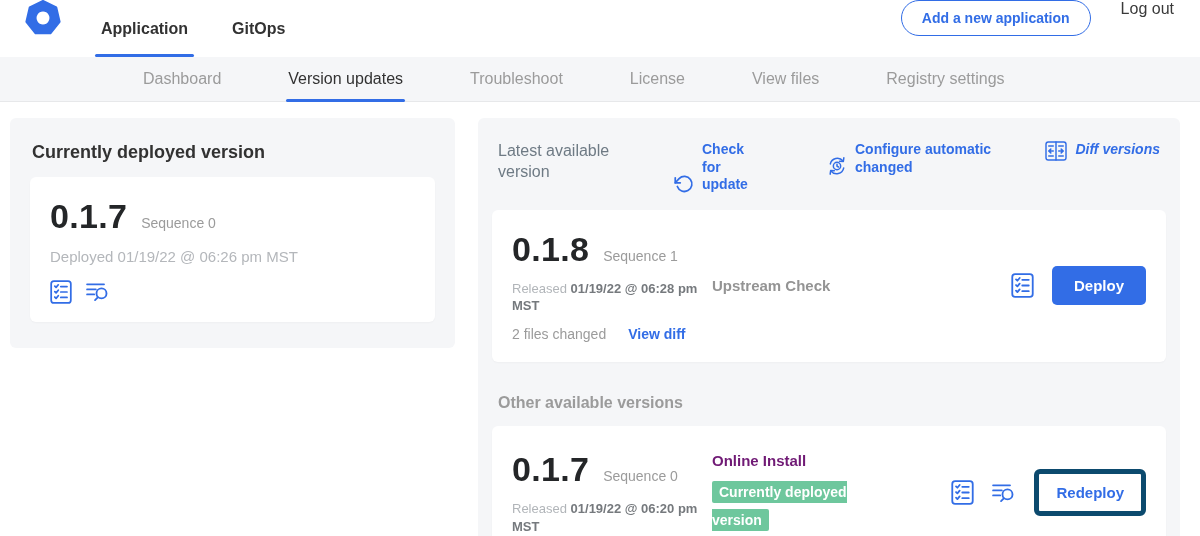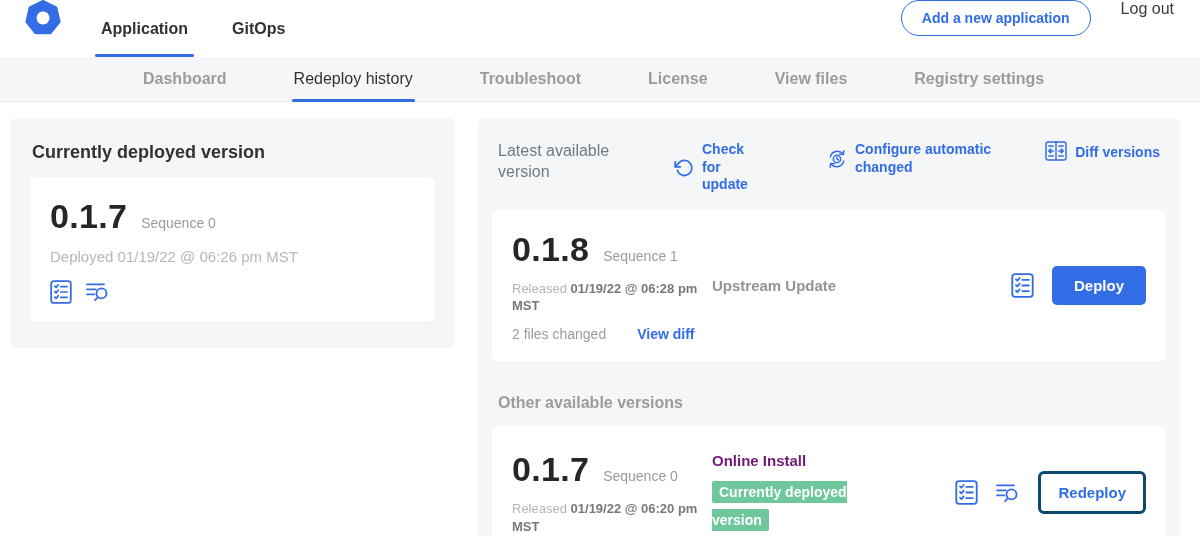--- a/index.html
+++ b/index.html
@@ -17,21 +17,21 @@
   .spacer { flex:1; }
   .add-app-btn { border:1px solid #326de6; background:#fff; color:#326de6; border-radius:18px;
     padding:9px 20px; font-size:14px; font-weight:700; cursor:pointer;
     font-family:"Liberation Sans", sans-serif; }
   .logout { margin-left:30px; font-size:16px; color:#3a3a3a; cursor:pointer; }
 
   
   .subnav { height:45px; background:#f5f6f8; border-bottom:1px solid #e7e8ea;
     display:flex; align-items:stretch; padding-left:143px; gap:67px; }
   .subnav-item { display:flex; align-items:center; font-size:16px; color:#9b9b9b;
-    position:relative; cursor:pointer; white-space:nowrap;font-weight:bold; }
+    position:relative; cursor:pointer; white-space:nowrap; }
   .subnav-item.active { color:#323232; font-weight:500; }
   .subnav-item.active::after { content:""; position:absolute; left:-2px; right:-2px; bottom:-1px;
     height:3px; background:#326de6; border-radius:2px; }
 
   
   .content { display:flex; align-items:flex-start; gap:23px; padding:16px 20px 0 10px; }
   .panel { background:#f5f6f8; border-radius:6px; }
 
   .left-panel { width:445px; padding:20px 20px 26px; }
   .left-title { font-size:18px; font-weight:700; color:#323232; margin:4px 2px 0; }
@@ -42,43 +42,43 @@
   .version-number { font-size:34px; font-weight:700; color:#242628; letter-spacing:.3px; }
   .sequence { font-size:14px; color:#9b9b9b; }
   .deployed-text { margin-top:12px; font-size:15px; color:#b4b7bb; }
   .icon-row { display:flex; gap:14px; margin-top:15px; color:#326de6; }
   .action-icon { cursor:pointer; display:inline-flex; }
 
   .right-panel { flex:1; padding:14px; }
   .right-header { display:flex; align-items:flex-start; padding:9px 6px 2px 6px; }
   .right-title { width:150px; font-size:16px; color:#6e7a84; line-height:1.3; }
   .header-action { display:flex; gap:8px; color:#326de6; font-size:14px; font-weight:600;
-    line-height:1.25; cursor:pointer; align-items:center; }
+    line-height:1.25; cursor:pointer; align-items:flex-end; }
   .header-action svg { flex:0 0 auto; margin-top:1px; }
   .ha-check { margin-left:26px; } .ha-check .ha-label { width:64px; }
   .ha-auto { margin-left:61px; } .ha-auto .ha-label { width:160px; }
-  .ha-diff { margin-left:auto; align-items:flex-end; } .ha-diff svg { margin-top:0; }
+  .ha-diff { margin-left:auto; align-items:flex-start;font-style:italic; } .ha-diff svg { margin-top:0; }
 
   .release-card { margin-top:14px; padding:20px; display:flex; align-items:center; min-height:134px; }
   .rel-left { width:200px; flex:0 0 auto; }
   .released-text { margin-top:11px; font-size:13px; line-height:1.35; color:#b1b5b9; max-width:205px; }
   .released-text b { color:#75797d; font-weight:700; }
   .files-row { margin-top:11px; font-size:14px; color:#9b9b9b; display:flex; gap:22px; align-items:center; }
-  .view-diff { color:#326de6; font-weight:600; cursor:pointer;margin-left:9px; }
+  .view-diff { color:#326de6; font-weight:600; cursor:pointer; }
   .rel-source { flex:1; font-size:15px; font-weight:600; color:#949494; }
   .rel-mid { flex:1; align-self:flex-start; margin-top:6px; }
   .rel-mid .src { font-size:15px; font-weight:600; color:#701a75; }
   .badge-wrap { margin-top:9px; width:152px; line-height:1.8; }
   .badge { display:inline; background:#6ec79d; color:#fff; font-size:14px; font-weight:600;
     padding:3px 7px; border-radius:2px; }
   .rel-actions { display:flex; align-items:center; gap:18px; color:#326de6; }
   .deploy-btn { background:#326de6; color:#fff; border:none; border-radius:5px;
     padding:11px 22px; font-size:15px; font-weight:700; cursor:pointer;
     font-family:"Liberation Sans", sans-serif; }
-  .redeploy-btn { background:#fff; color:#326de6; border:3px solid #0c4a6e; border-radius:6px;
+  .redeploy-btn { background:#fff; color:#326de6; border:5px solid #0c4a6e; border-radius:6px;
     padding:10px 17px; font-size:15px; font-weight:700; cursor:pointer; 
     font-family:"Liberation Sans", sans-serif; }
   .other-title { margin:32px 6px 0; font-size:16px; color:#9b9b9b; }
 
   svg { display:block; }
 </style>
 </head>
 <body>
 
 <header class="topbar">
@@ -96,21 +96,21 @@
       <span>GitOps</span>
     </div>
   </nav>
   <div class="spacer"></div>
   <button class="add-app-btn">Add a new application</button>
   <span class="logout">Log out</span>
 </header>
 
 <nav class="subnav">
   <div class="subnav-item">Dashboard</div>
-  <div class="subnav-item active">Redeploy history</div>
+  <div class="subnav-item active">Version updates</div>
   <div class="subnav-item">Troubleshoot</div>
   <div class="subnav-item">License</div>
   <div class="subnav-item">View files</div>
   <div class="subnav-item">Registry settings</div>
 </nav>
 
 <main class="content">
 
   <section class="panel left-panel">
     <h2 class="left-title">Currently deployed version</h2>
@@ -193,21 +193,21 @@
         </div>
         <div class="released-text">
           <span>Released</span>
           <b>01/19/22 @ 06:28 pm MST</b>
         </div>
         <div class="files-row">
           <span>2 files changed</span>
           <span class="view-diff">View diff</span>
         </div>
       </div>
-      <div class="rel-source">Upstream Update</div>
+      <div class="rel-source">Upstream Check</div>
       <div class="rel-actions">
         <span class="action-icon">
           <svg viewBox="0 0 20 22" width="23" height="25" fill="none" stroke="currentColor" stroke-width="1.6" stroke-linecap="round" stroke-linejoin="round">
             <rect x="1" y="1" width="18" height="20" rx="2.5"></rect>
             <path d="M4.3 5.6l1.2 1.2 2-2.4"></path>
               <line x1="9.8" y1="6" x2="15.5" y2="6"></line>
             <path d="M4.3 10.6l1.2 1.2 2-2.4"></path>
               <line x1="9.8" y1="11" x2="15.5" y2="11"></line>
             <path d="M4.3 15.6l1.2 1.2 2-2.4"></path>
               <line x1="9.8" y1="16" x2="15.5" y2="16"></line>

